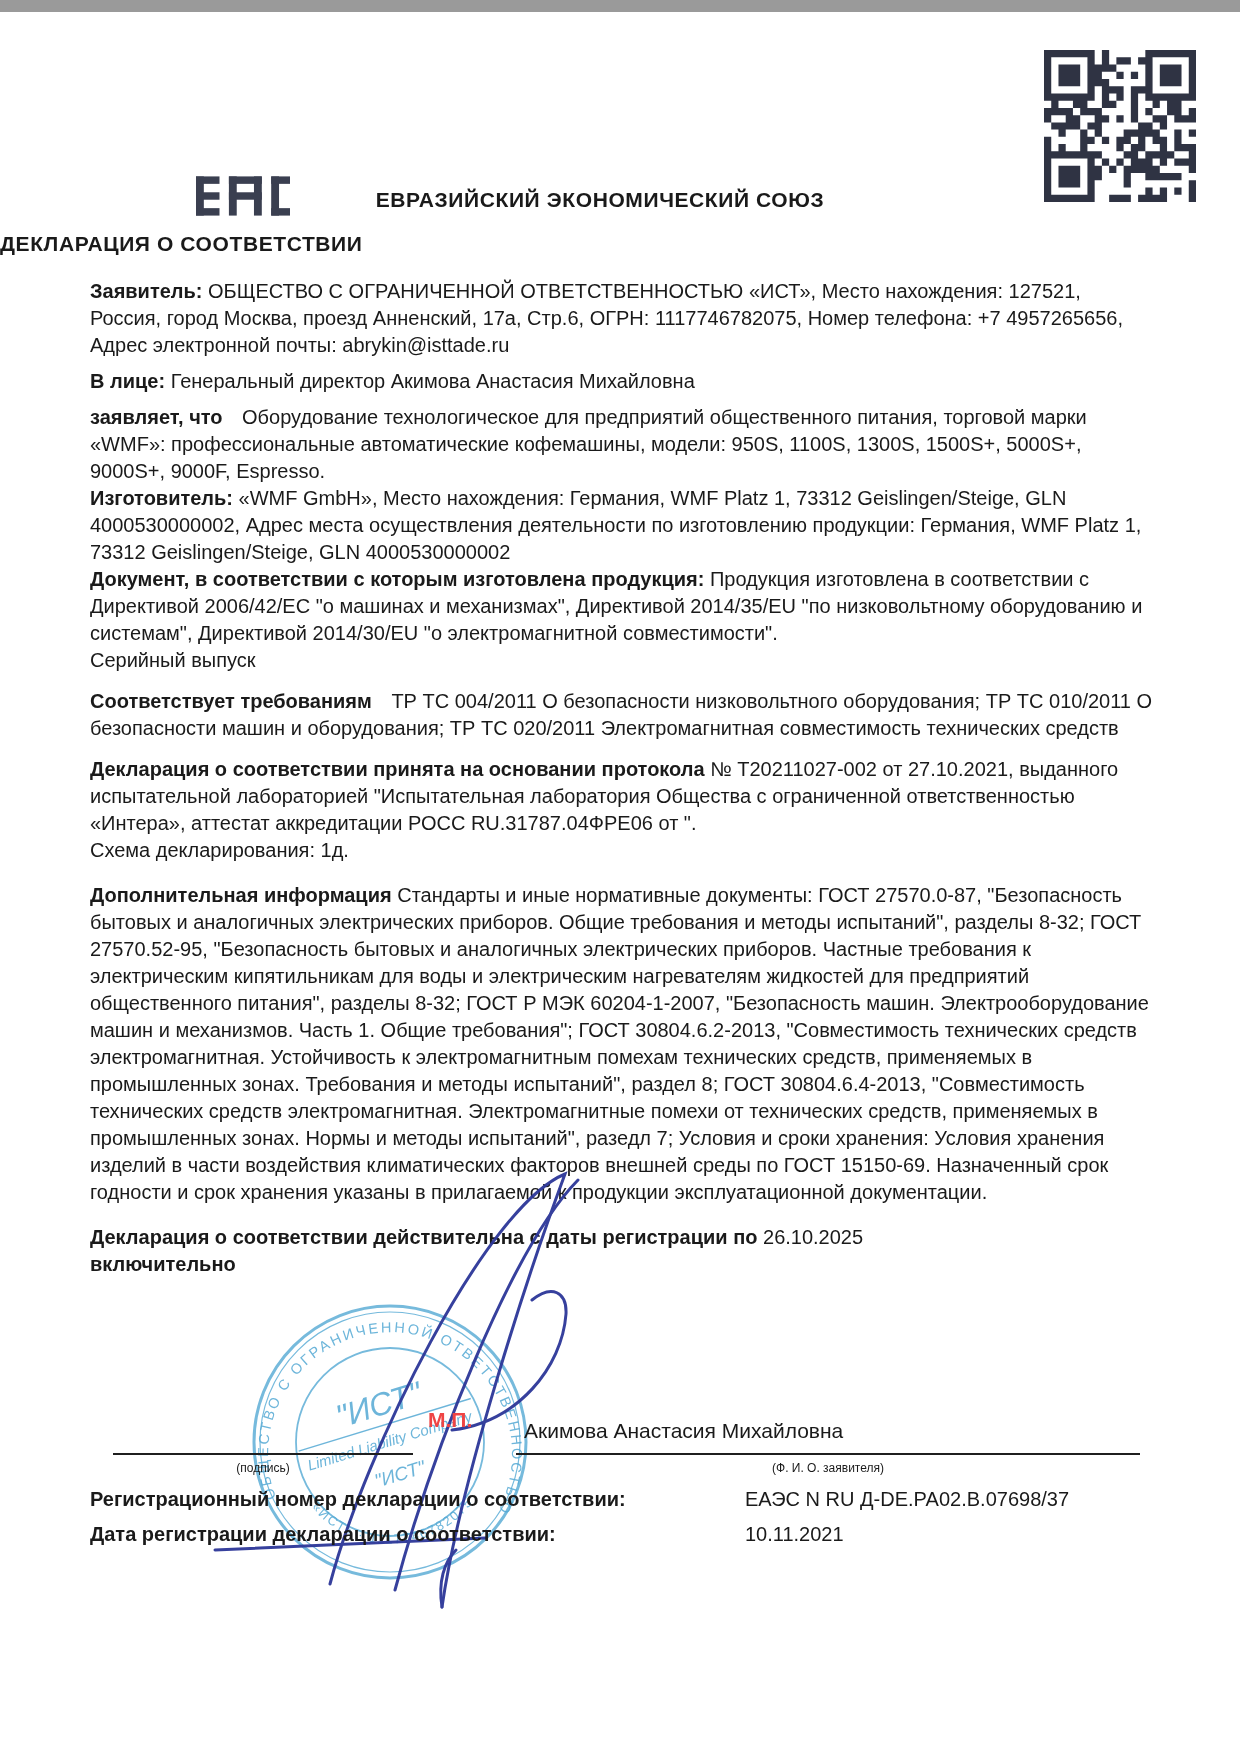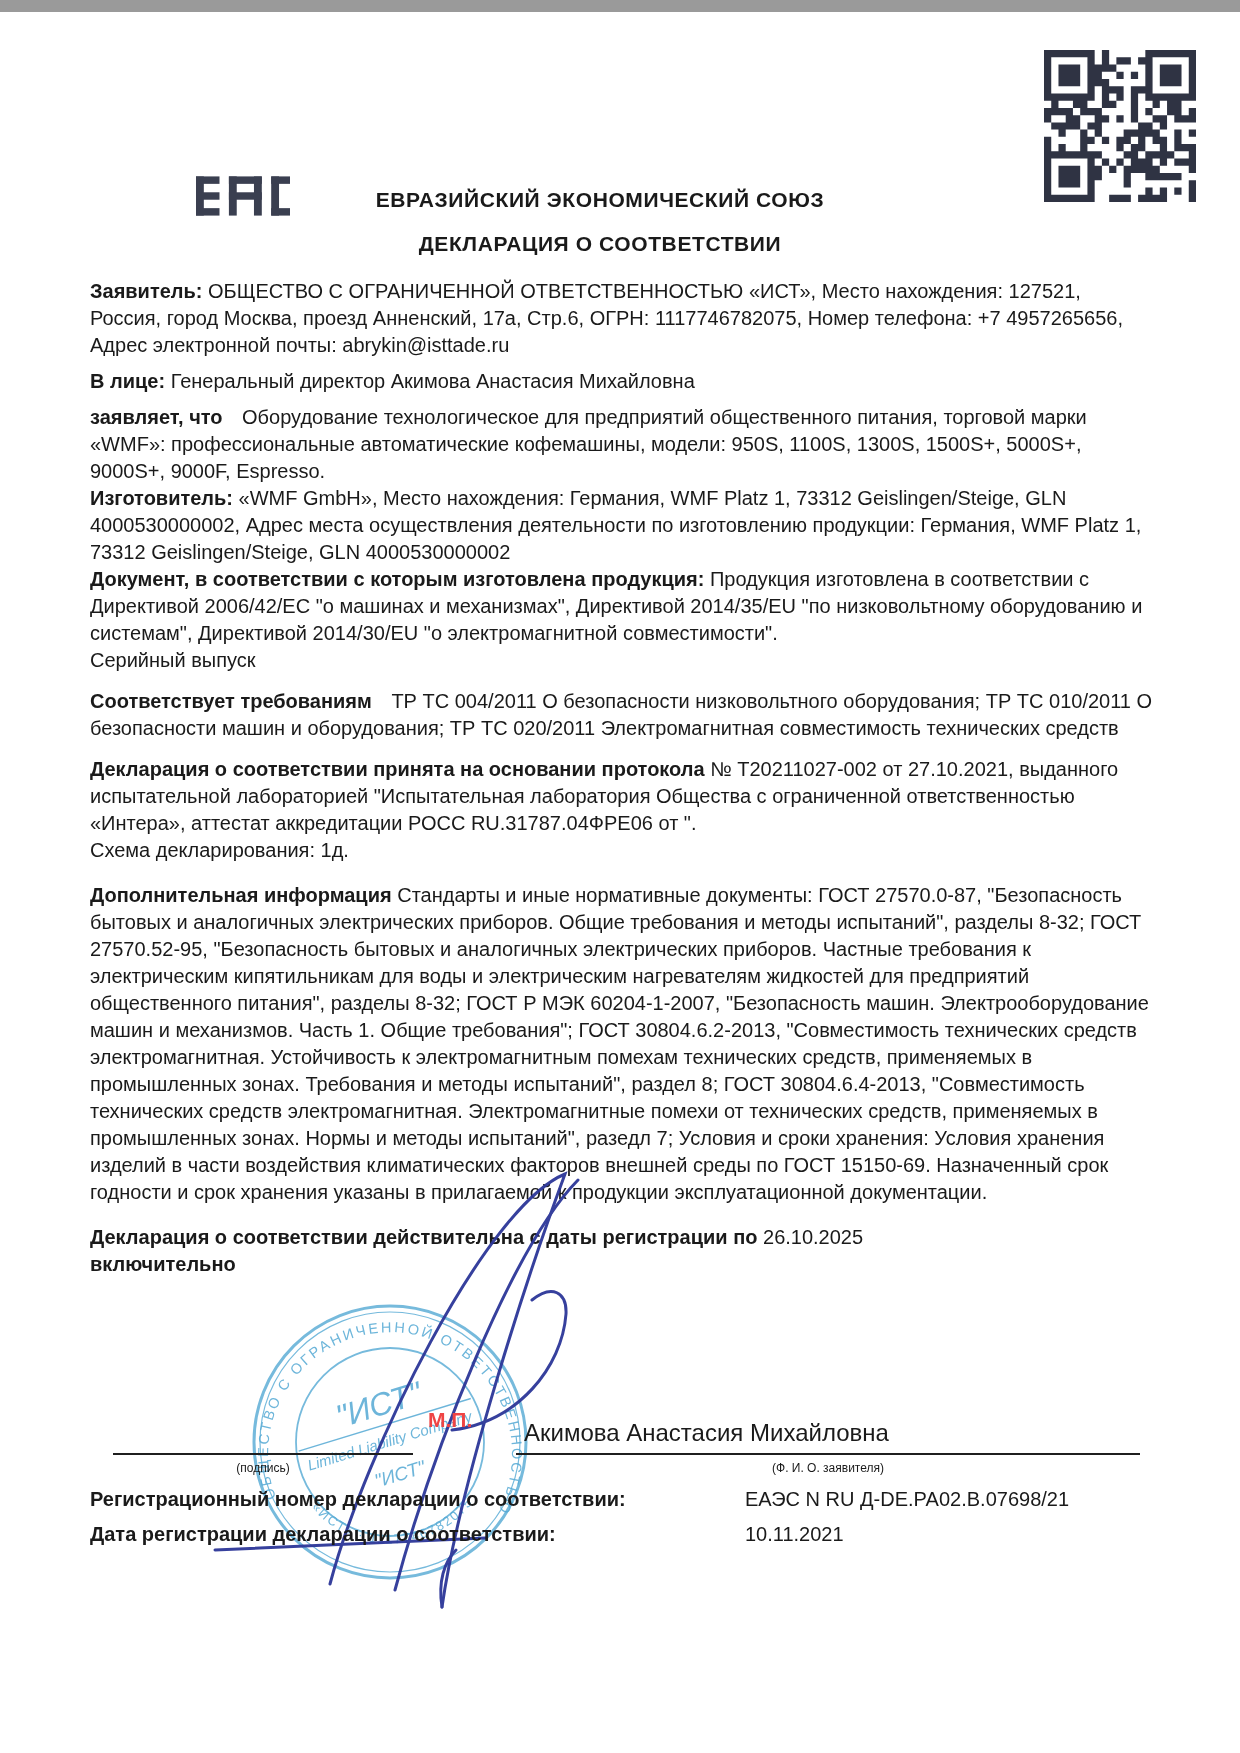--- a/index.html
+++ b/index.html
@@ -4,40 +4,40 @@
 <style>
   html,body{margin:0;padding:0;background:#9a9a9a;}
   .page{position:relative;width:1240px;height:1753px;background:#ffffff;margin:12px auto;
         font-family:"Liberation Sans",sans-serif;color:#1a1a1a;overflow:hidden;}
 
   
   .eac-logo{position:absolute;left:196px;top:142px;width:94px;height:84px;}
   .qr{position:absolute;left:1044px;top:38px;width:152px;height:152px;}
   .title1{position:absolute;left:0;top:176px;width:1200px;text-align:center;
           font-size:21px;font-weight:700;letter-spacing:.6px;}
-  .title2{position:absolute;left:0;top:220px;width:1200px;text-align:center;
+  .title2{position:absolute;left:0;top:220px;width:1200px;
           font-size:21px;font-weight:700;letter-spacing:.6px;}
 
   
   .content{position:absolute;left:90px;top:266px;width:1064px;
            font-size:20px;line-height:27px;}
   .content p{margin:0;}
   .content b{font-weight:700;}
   .mt1{margin-top:9px !important;}
   .mt2{margin-top:14px !important;}
   .mt3{margin-top:18px !important;}
   .gap-after{margin-right:14px;}
 
   
   .stamp-svg{position:absolute;left:180px;top:1140px;width:460px;height:470px;pointer-events:none;}
   .mp{position:absolute;left:428px;top:1396px;font-size:21px;font-weight:700;color:#ef4444;}
   .sig-line{position:absolute;top:1441px;border-top:2px solid #1f1f1f;height:0;}
   .line-sign{left:113px;width:300px;}
   .line-name{left:516px;width:624px;}
-  .signer-name{position:absolute;left:524px;top:1407px;font-size:24px;}
+  .signer-name{position:absolute;left:524px;top:1407px;font-size:21px;}
   .caption{position:absolute;top:1449px;font-size:12px;}
   .cap-sign{left:113px;width:300px;text-align:center;}
   .cap-name{left:516px;width:624px;text-align:center;}
 
   .reg-row{position:absolute;left:90px;width:1064px;font-size:20px;}
   .reg-row .lbl{font-weight:700;}
   .reg-row .val{position:absolute;left:655px;top:0;font-weight:400;}
   .row-number{top:1476px;}
   .row-date{top:1511px;}
 </style>
@@ -126,20 +126,20 @@
   <div class="mp">М.П.</div>
 
   <div class="sig-line line-sign"></div>
   <div class="sig-line line-name"></div>
   <div class="signer-name">Акимова Анастасия Михайловна</div>
   <div class="caption cap-sign">(подпись)</div>
   <div class="caption cap-name">(Ф. И. О. заявителя)</div>
 
   <div class="reg-row row-number">
     <span class="lbl">Регистрационный номер декларации о соответствии:</span>
-    <span class="val">ЕАЭС N RU Д-DE.РА02.В.07698/21</span>
+    <span class="val">ЕАЭС N RU Д-DE.РА02.В.07698/37</span>
   </div>
   <div class="reg-row row-date">
     <span class="lbl">Дата регистрации декларации о соответствии:</span>
     <span class="val">10.11.2021</span>
   </div>
 
 </div>
 
 </body></html>

